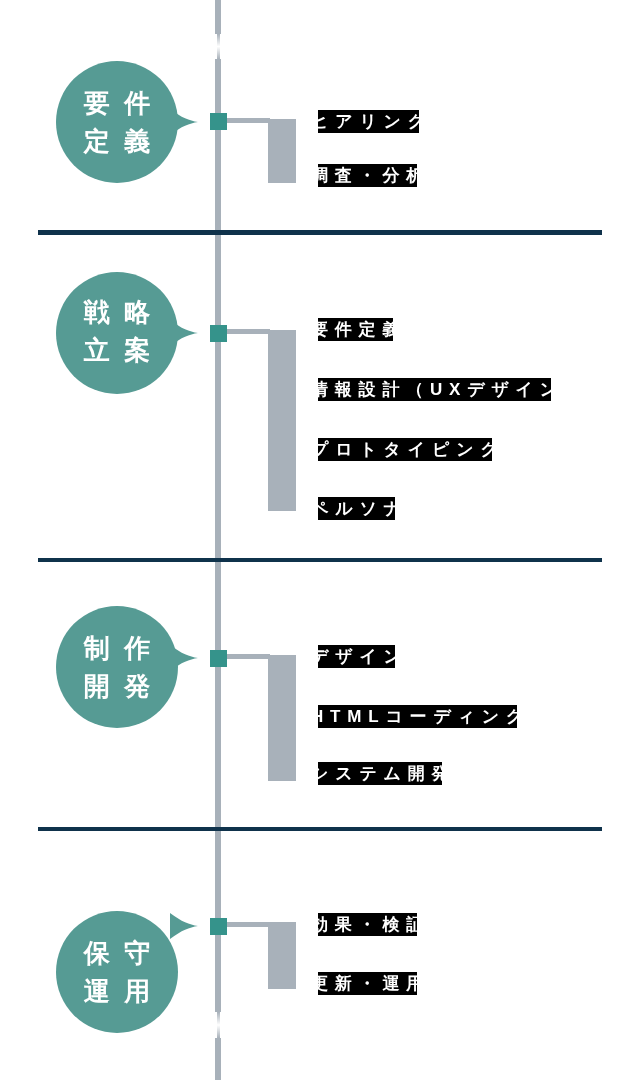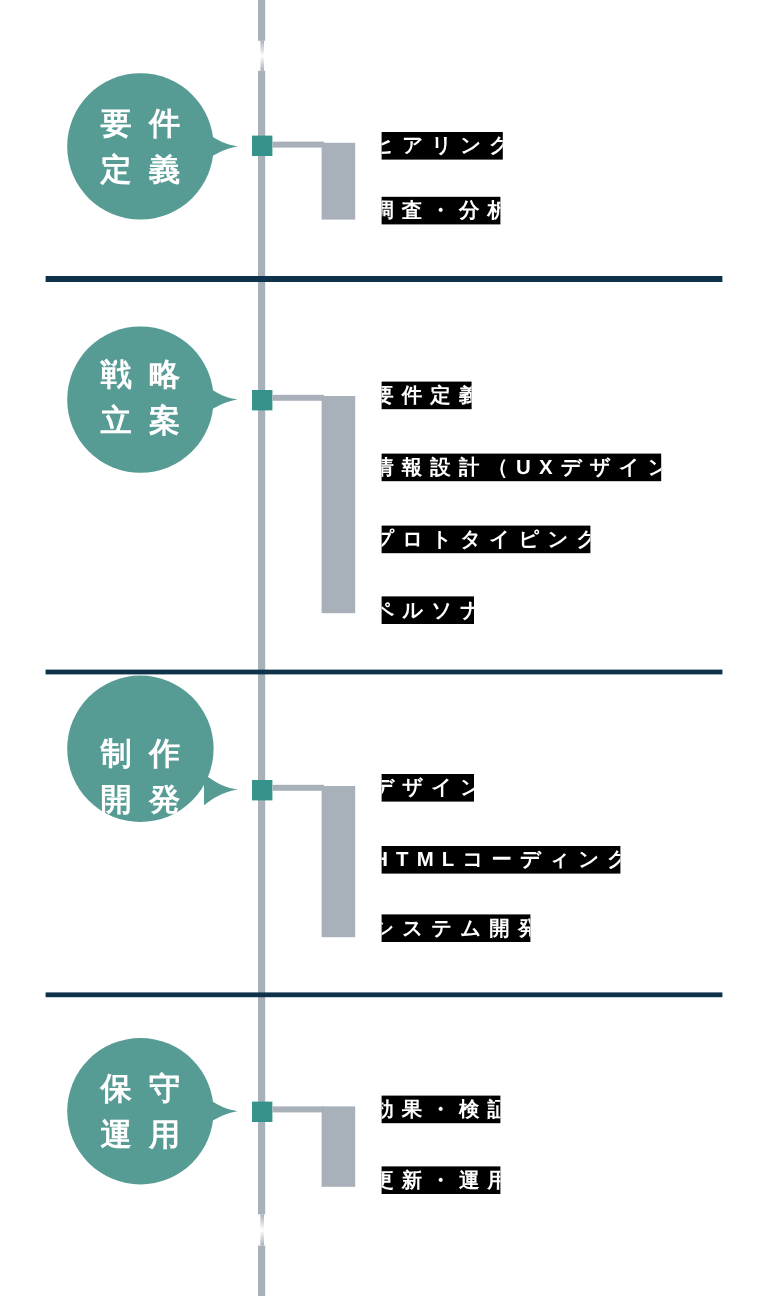--- a/index.html
+++ b/index.html
@@ -57,22 +57,22 @@
   .hl{display:inline-block;overflow:hidden;background:var(--hl-bg);height:23px;vertical-align:top;}
   .txt{
     display:inline-block;white-space:nowrap;color:var(--hl-text);
     font-size:17px;font-weight:bold;letter-spacing:0.4em;line-height:23px;
     margin-left:-7px;margin-right:-13px;
   }
 
   
   .s1 .bubble{top:61px;}  .s1 .tail{top:109px;} .s1 .node{top:113px;} .s1 .conn{top:118px;} .s1 .bar{top:119px;height:64px;}
   .s2 .bubble{top:272px;font-family:Liberation Mono, monospace;} .s2 .tail{top:320px;} .s2 .node{top:325px;} .s2 .conn{top:329px;} .s2 .bar{top:330px;height:181px;}
-  .s3 .bubble{top:563px;justify-content:flex-end;} .s3 .tail{top:645px;} .s3 .node{top:650px;} .s3 .conn{top:654px;} .s3 .bar{top:655px;height:126px;}
-  .s4 .bubble{top:865px;} .s4 .tail{top:913px;} .s4 .node{top:918px;} .s4 .conn{top:922px;} .s4 .bar{top:922px;height:67px;}
+  .s3 .bubble{top:606px;} .s3 .tail{top:645px;} .s3 .node{top:650px;} .s3 .conn{top:654px;} .s3 .bar{top:655px;height:126px;}
+  .s4 .bubble{top:911px;} .s4 .tail{top:913px;} .s4 .node{top:918px;} .s4 .conn{top:922px;} .s4 .bar{top:922px;height:67px;}
 
   .s1 .i1{top:110px;} .s1 .i2{top:164px;}
   .s2 .i1{top:318px;} .s2 .i2{top:378px;} .s2 .i3{top:438px;} .s2 .i4{top:497px;}
   .s3 .i1{top:645px;} .s3 .i2{top:705px;} .s3 .i3{top:762px;}
   .s4 .i1{top:913px;} .s4 .i2{top:972px;}
 </style>
 </head>
 <body>
 
 <div class="canvas">

